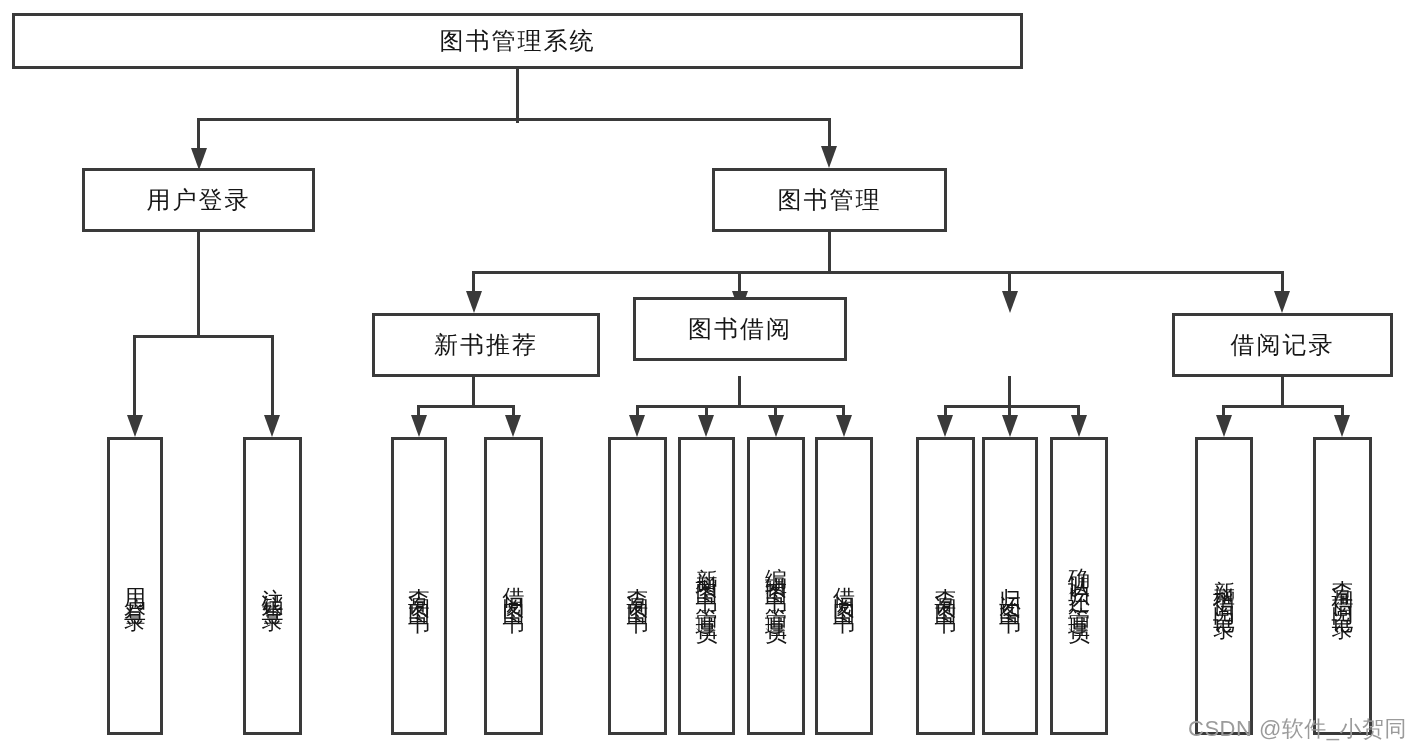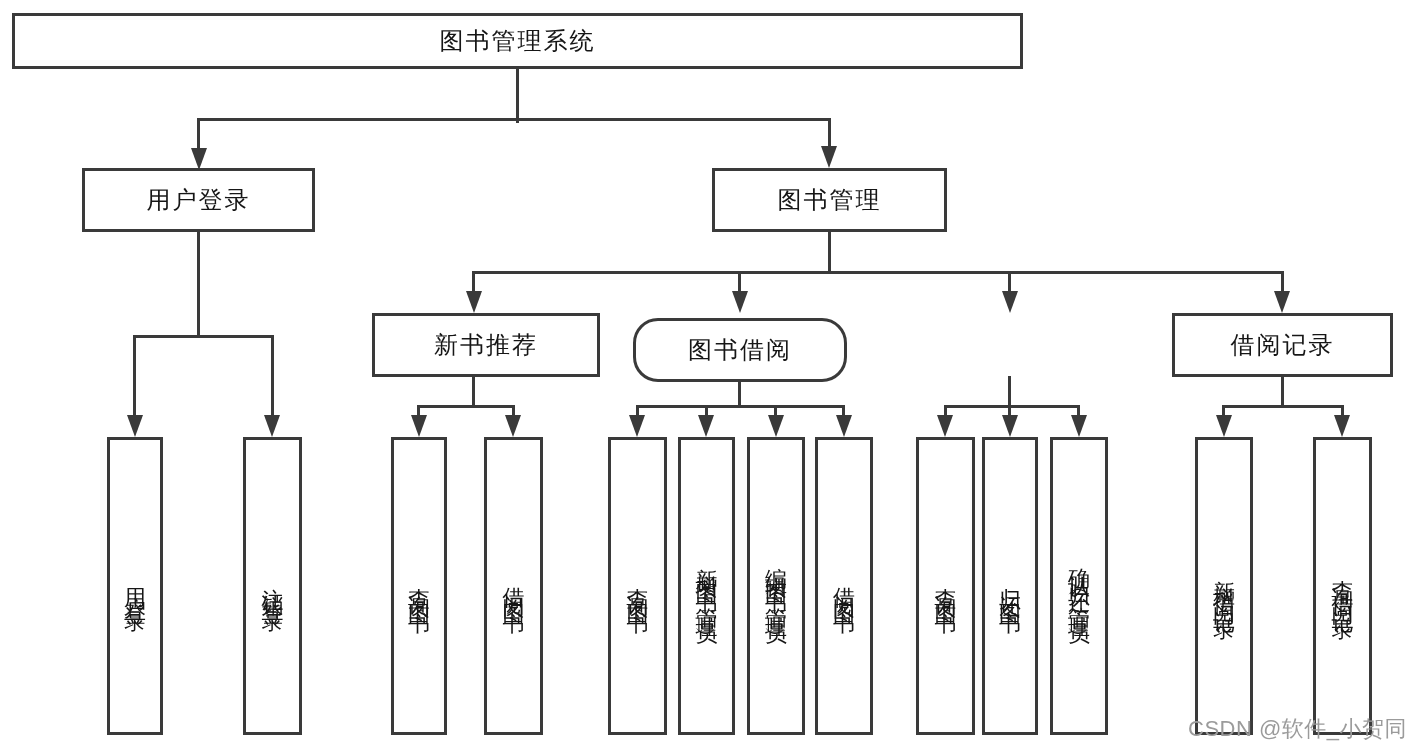--- a/index.html
+++ b/index.html
@@ -105,21 +105,21 @@
   <div class="vline" style="left:1008px; top:271px; height:22px;"></div>
   <div class="vline" style="left:1281px; top:271px; height:22px;"></div>
   <div class="arrow" style="left:466px; top:291px;"></div>
   <div class="arrow" style="left:732px; top:291px;"></div>
   <div class="arrow" style="left:1002px; top:291px;"></div>
   <div class="arrow" style="left:1274px; top:291px;"></div>
 
   <div class="node" style="left:372px; top:313px; width:228px; height:64px;">
     <span>新书推荐</span>
   </div>
-  <div class="node" style="left:633px; top:318px; width:214px; height:64px;border-radius:25px;">
+  <div class="node" style="left:633px; top:297px; width:214px; height:64px;">
     <span>图书借阅</span>
   </div>
   <div class="node" style="left:1172px; top:313px; width:221px; height:64px;">
     <span>借阅记录</span>
   </div>
 
   <div class="vline" style="left:472px; top:377px; height:31px;"></div>
   <div class="vline" style="left:738px; top:376px; height:32px;"></div>
   <div class="vline" style="left:1008px; top:376px; height:32px;"></div>
   <div class="vline" style="left:1281px; top:377px; height:31px;"></div>

